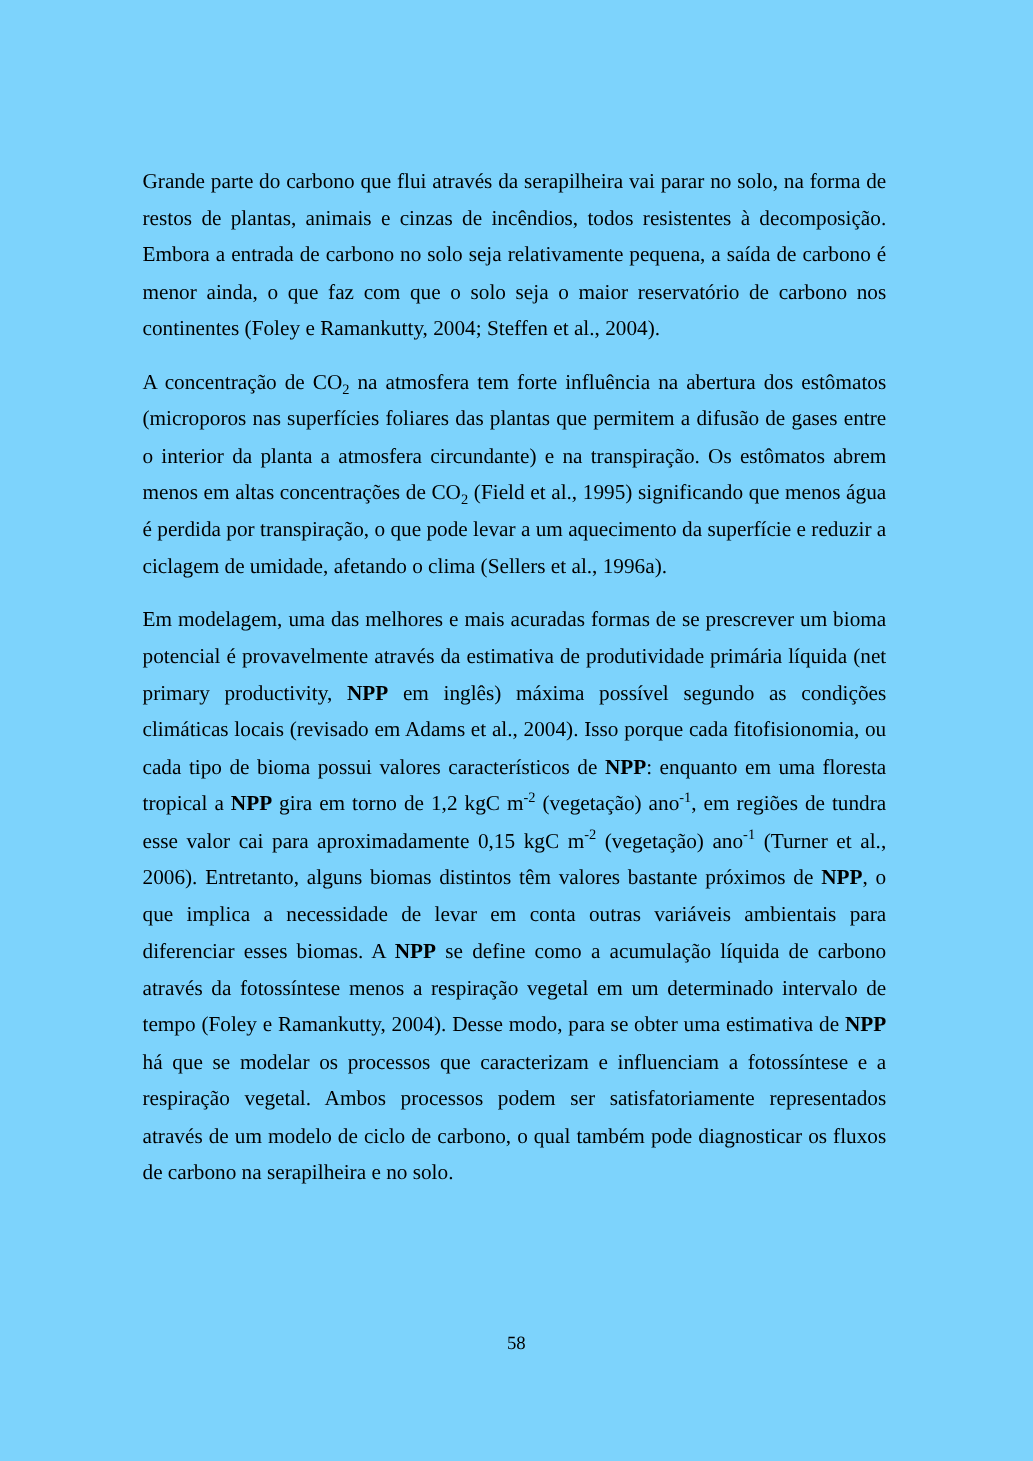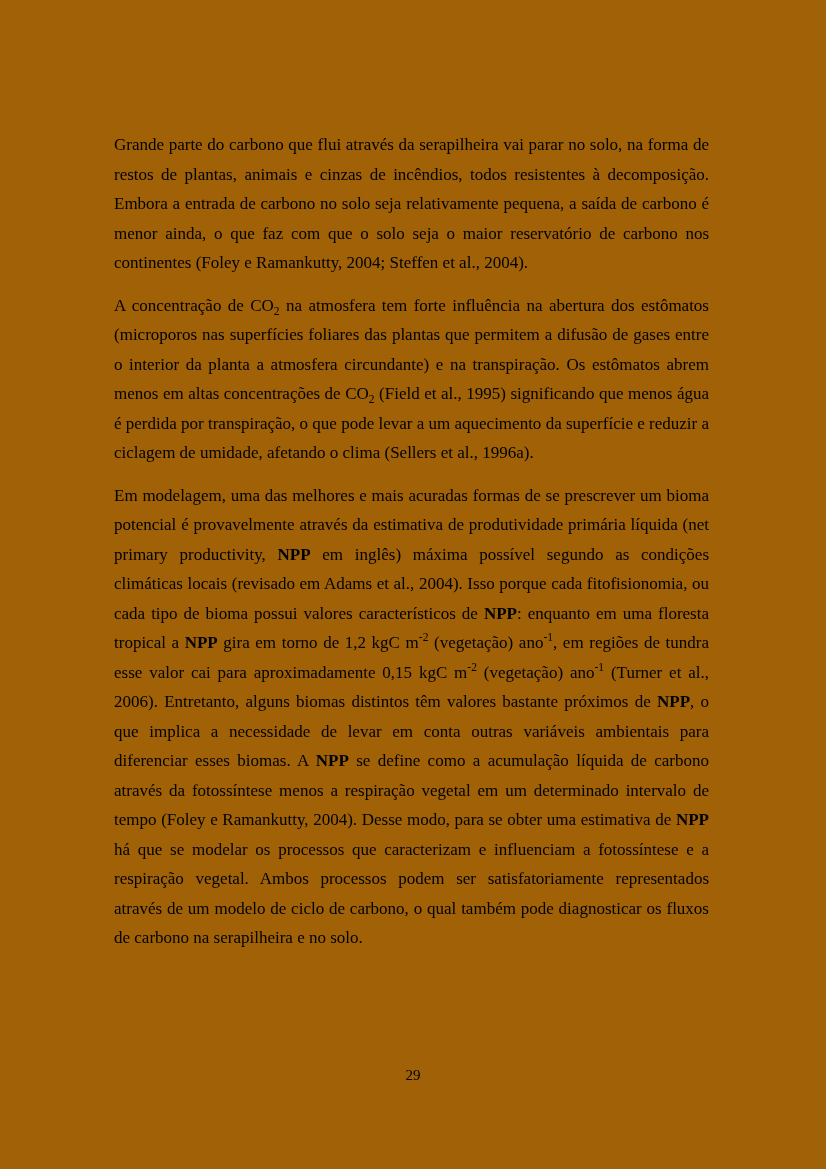--- a/index.html
+++ b/index.html
@@ -8,21 +8,21 @@
     height: 1169px;
     background: #ffffff;
     color: #000000;
     font-family: "Liberation Serif", "DejaVu Serif", serif;
     position: relative;
     overflow: hidden;
   }
   .page {
     position: absolute;
     inset: 0;
-    background: #a16207;
+    background: #7dd3fc;
   }
   .content {
     position: absolute;
     left: 114px;
     top: 130px;
     width: 595px;
     font-size: 17px;
     line-height: 29.5px;
     text-align: justify;
   }
@@ -52,14 +52,14 @@
 </style>
 </head>
 <body>
 
 <div class="page">
   <div class="content">
     <p><span>Grande parte do carbono que flui através da serapilheira vai parar no solo, na forma de restos de plantas, animais e cinzas de incêndios, todos resistentes à decomposição. Embora a entrada de carbono no solo seja relativamente pequena, a saída de carbono é menor ainda, o que faz com que o solo seja o maior reservatório de carbono nos continentes (Foley e Ramankutty, 2004; Steffen et al., 2004).</span></p>
     <p><span>A concentração de CO</span><sub>2</sub><span> na atmosfera tem forte influência na abertura dos estômatos (microporos nas superfícies foliares das plantas que permitem a difusão de gases entre o interior da planta a atmosfera circundante) e na transpiração. Os estômatos abrem menos em altas concentrações de CO</span><sub>2</sub><span> (Field et al., 1995) significando que menos água é perdida por transpiração, o que pode levar a um aquecimento da superfície e reduzir a ciclagem de umidade, afetando o clima (Sellers et al., 1996a).</span></p>
     <p><span>Em modelagem, uma das melhores e mais acuradas formas de se prescrever um bioma potencial é provavelmente através da estimativa de produtividade primária líquida (net primary productivity, </span><span class="bi">NPP</span><span> em inglês) máxima possível segundo as condições climáticas locais (revisado em Adams et al., 2004). Isso porque cada fitofisionomia, ou cada tipo de bioma possui valores característicos de </span><span class="bi">NPP</span><span>: enquanto em uma floresta tropical a </span><span class="bi">NPP</span><span> gira em torno de 1,2 kgC m</span><sup>-2</sup><span> (vegetação) ano</span><sup>-1</sup><span>, em regiões de tundra esse valor cai para aproximadamente 0,15 kgC m</span><sup>-2</sup><span> (vegetação) ano</span><sup>-1</sup><span> (Turner et al., 2006). Entretanto, alguns biomas distintos têm valores bastante próximos de </span><span class="bi">NPP</span><span>, o que implica a necessidade de levar em conta outras variáveis ambientais para diferenciar esses biomas. A </span><span class="bi">NPP</span><span> se define como a acumulação líquida de carbono através da fotossíntese menos a respiração vegetal em um determinado intervalo de tempo (Foley e Ramankutty, 2004). Desse modo, para se obter uma estimativa de </span><span class="bi">NPP</span><span> há que se modelar os processos que caracterizam e influenciam a fotossíntese e a respiração vegetal. Ambos processos podem ser satisfatoriamente representados através de um modelo de ciclo de carbono, o qual também pode diagnosticar os fluxos de carbono na serapilheira e no solo.</span></p>
   </div>
-  <div class="page-number">29</div>
+  <div class="page-number">58</div>
 </div>
 
 </body></html>

